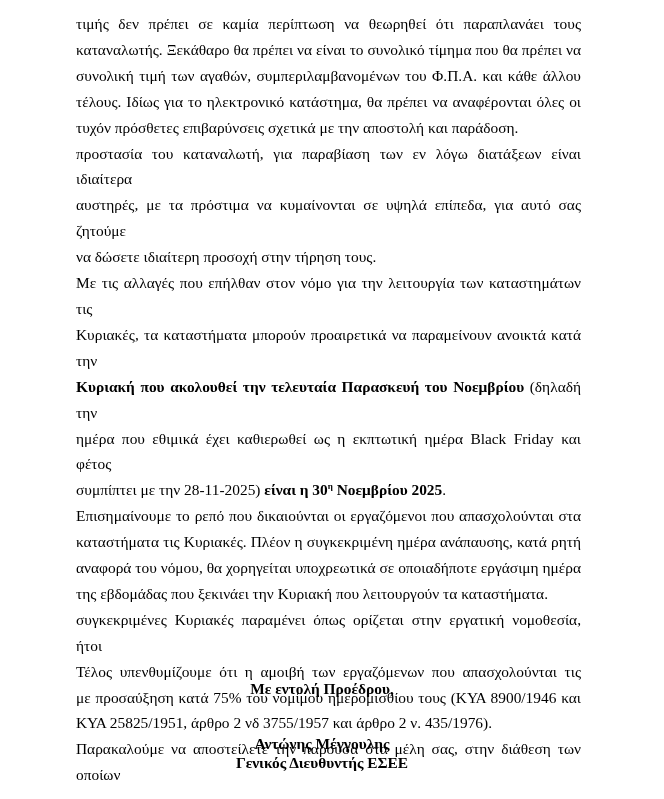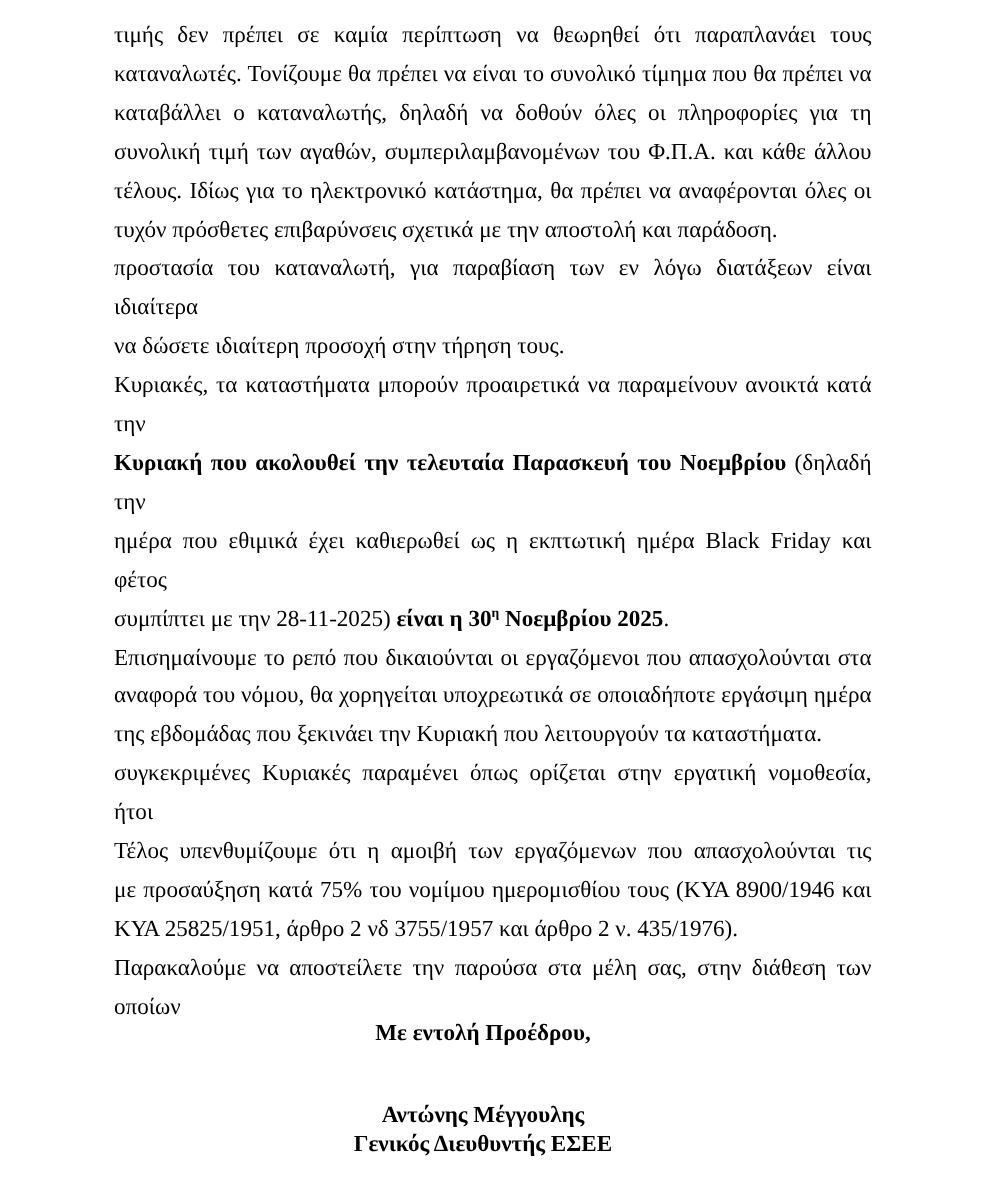--- a/index.html
+++ b/index.html
@@ -17,38 +17,40 @@
   .sig { position: absolute; left: 0; width: 664px; text-align: center; font-family: "Liberation Serif", serif; font-weight: bold; font-size: 15.4px; color:#000; }
   .sig1 { top: 680px; left: -10px; }
   .sig2 { top: 734px; left: -10px; line-height: 19px; }
 </style>
 </head>
 <body>
 
 <div class="page" id="body">
     <div class="para">
       <span class="line"><span>τιμής δεν πρέπει  σε καμία περίπτωση να θεωρηθεί ότι παραπλανάει τους</span></span>
-      <span class="line"><span>καταναλωτές.  Τονίζουμε θα πρέπει να είναι το συνολικό τίμημα που θα πρέπει να</span></span>
-      <span class="line"><span>καταβάλλει ο καταναλωτής,  δηλαδή να δοθούν όλες οι πληροφορίες  για τη</span></span>
+      <span class="line"><span>καταναλωτής.  Ξεκάθαρο θα πρέπει να είναι το συνολικό τίμημα που θα πρέπει να</span></span>
       <span class="line"><span>συνολική τιμή των αγαθών, συμπεριλαμβανομένων του Φ.Π.Α. και κάθε άλλου</span></span>
       <span class="line"><span>τέλους. Ιδίως για το ηλεκτρονικό κατάστημα, θα πρέπει να αναφέρονται  όλες οι</span></span>
       <span class="line last"><span>τυχόν πρόσθετες επιβαρύνσεις  σχετικά με την  αποστολή και  παράδοση.</span></span>
     </div>
     <div class="para">
       <span class="line"><span>προστασία του καταναλωτή, για παραβίαση των εν λόγω διατάξεων είναι ιδιαίτερα</span></span>
+      <span class="line"><span>αυστηρές, με τα πρόστιμα να κυμαίνονται σε υψηλά επίπεδα, για αυτό σας ζητούμε</span></span>
       <span class="line last"><span>να δώσετε ιδιαίτερη προσοχή στην τήρηση τους.</span></span>
     </div>
     <div class="para">
+      <span class="line"><span>Με τις αλλαγές που επήλθαν στον νόμο για την λειτουργία των καταστημάτων τις</span></span>
       <span class="line"><span>Κυριακές, τα καταστήματα μπορούν προαιρετικά να παραμείνουν ανοικτά κατά την</span></span>
       <span class="line"><b>Κυριακή που ακολουθεί την τελευταία Παρασκευή του Νοεμβρίου</b><span> (δηλαδή την</span></span>
       <span class="line"><span>ημέρα που εθιμικά έχει καθιερωθεί ως η εκπτωτική ημέρα Black Friday και φέτος</span></span>
       <span class="line last"><span>συμπίπτει με την 28-11-2025) </span><b>είναι η 30</b><sup style="font-weight: bold;">η</sup><b> Νοεμβρίου 2025</b><span>.</span></span>
     </div>
     <div class="para">
       <span class="line"><span>Επισημαίνουμε το ρεπό που δικαιούνται οι εργαζόμενοι που απασχολούνται στα</span></span>
+      <span class="line"><span>καταστήματα τις Κυριακές. Πλέον η συγκεκριμένη ημέρα ανάπαυσης, κατά ρητή</span></span>
       <span class="line"><span>αναφορά του νόμου, θα χορηγείται υποχρεωτικά σε οποιαδήποτε εργάσιμη ημέρα</span></span>
       <span class="line last"><span>της εβδομάδας που ξεκινάει την Κυριακή που λειτουργούν τα καταστήματα.</span></span>
     </div>
     <div class="para">
       <span class="line"><span>συγκεκριμένες Κυριακές παραμένει όπως ορίζεται στην εργατική νομοθεσία, ήτοι</span></span>
       <span class="line"><span>Τέλος υπενθυμίζουμε ότι η αμοιβή των εργαζόμενων που απασχολούνται τις</span></span>
       <span class="line"><span>με προσαύξηση κατά 75% του νομίμου ημερομισθίου τους (ΚΥΑ 8900/1946 και</span></span>
       <span class="line last"><span>ΚΥΑ 25825/1951,  άρθρο 2 νδ 3755/1957 και άρθρο 2 ν. 435/1976).</span></span>
     </div>
     <div class="para">

